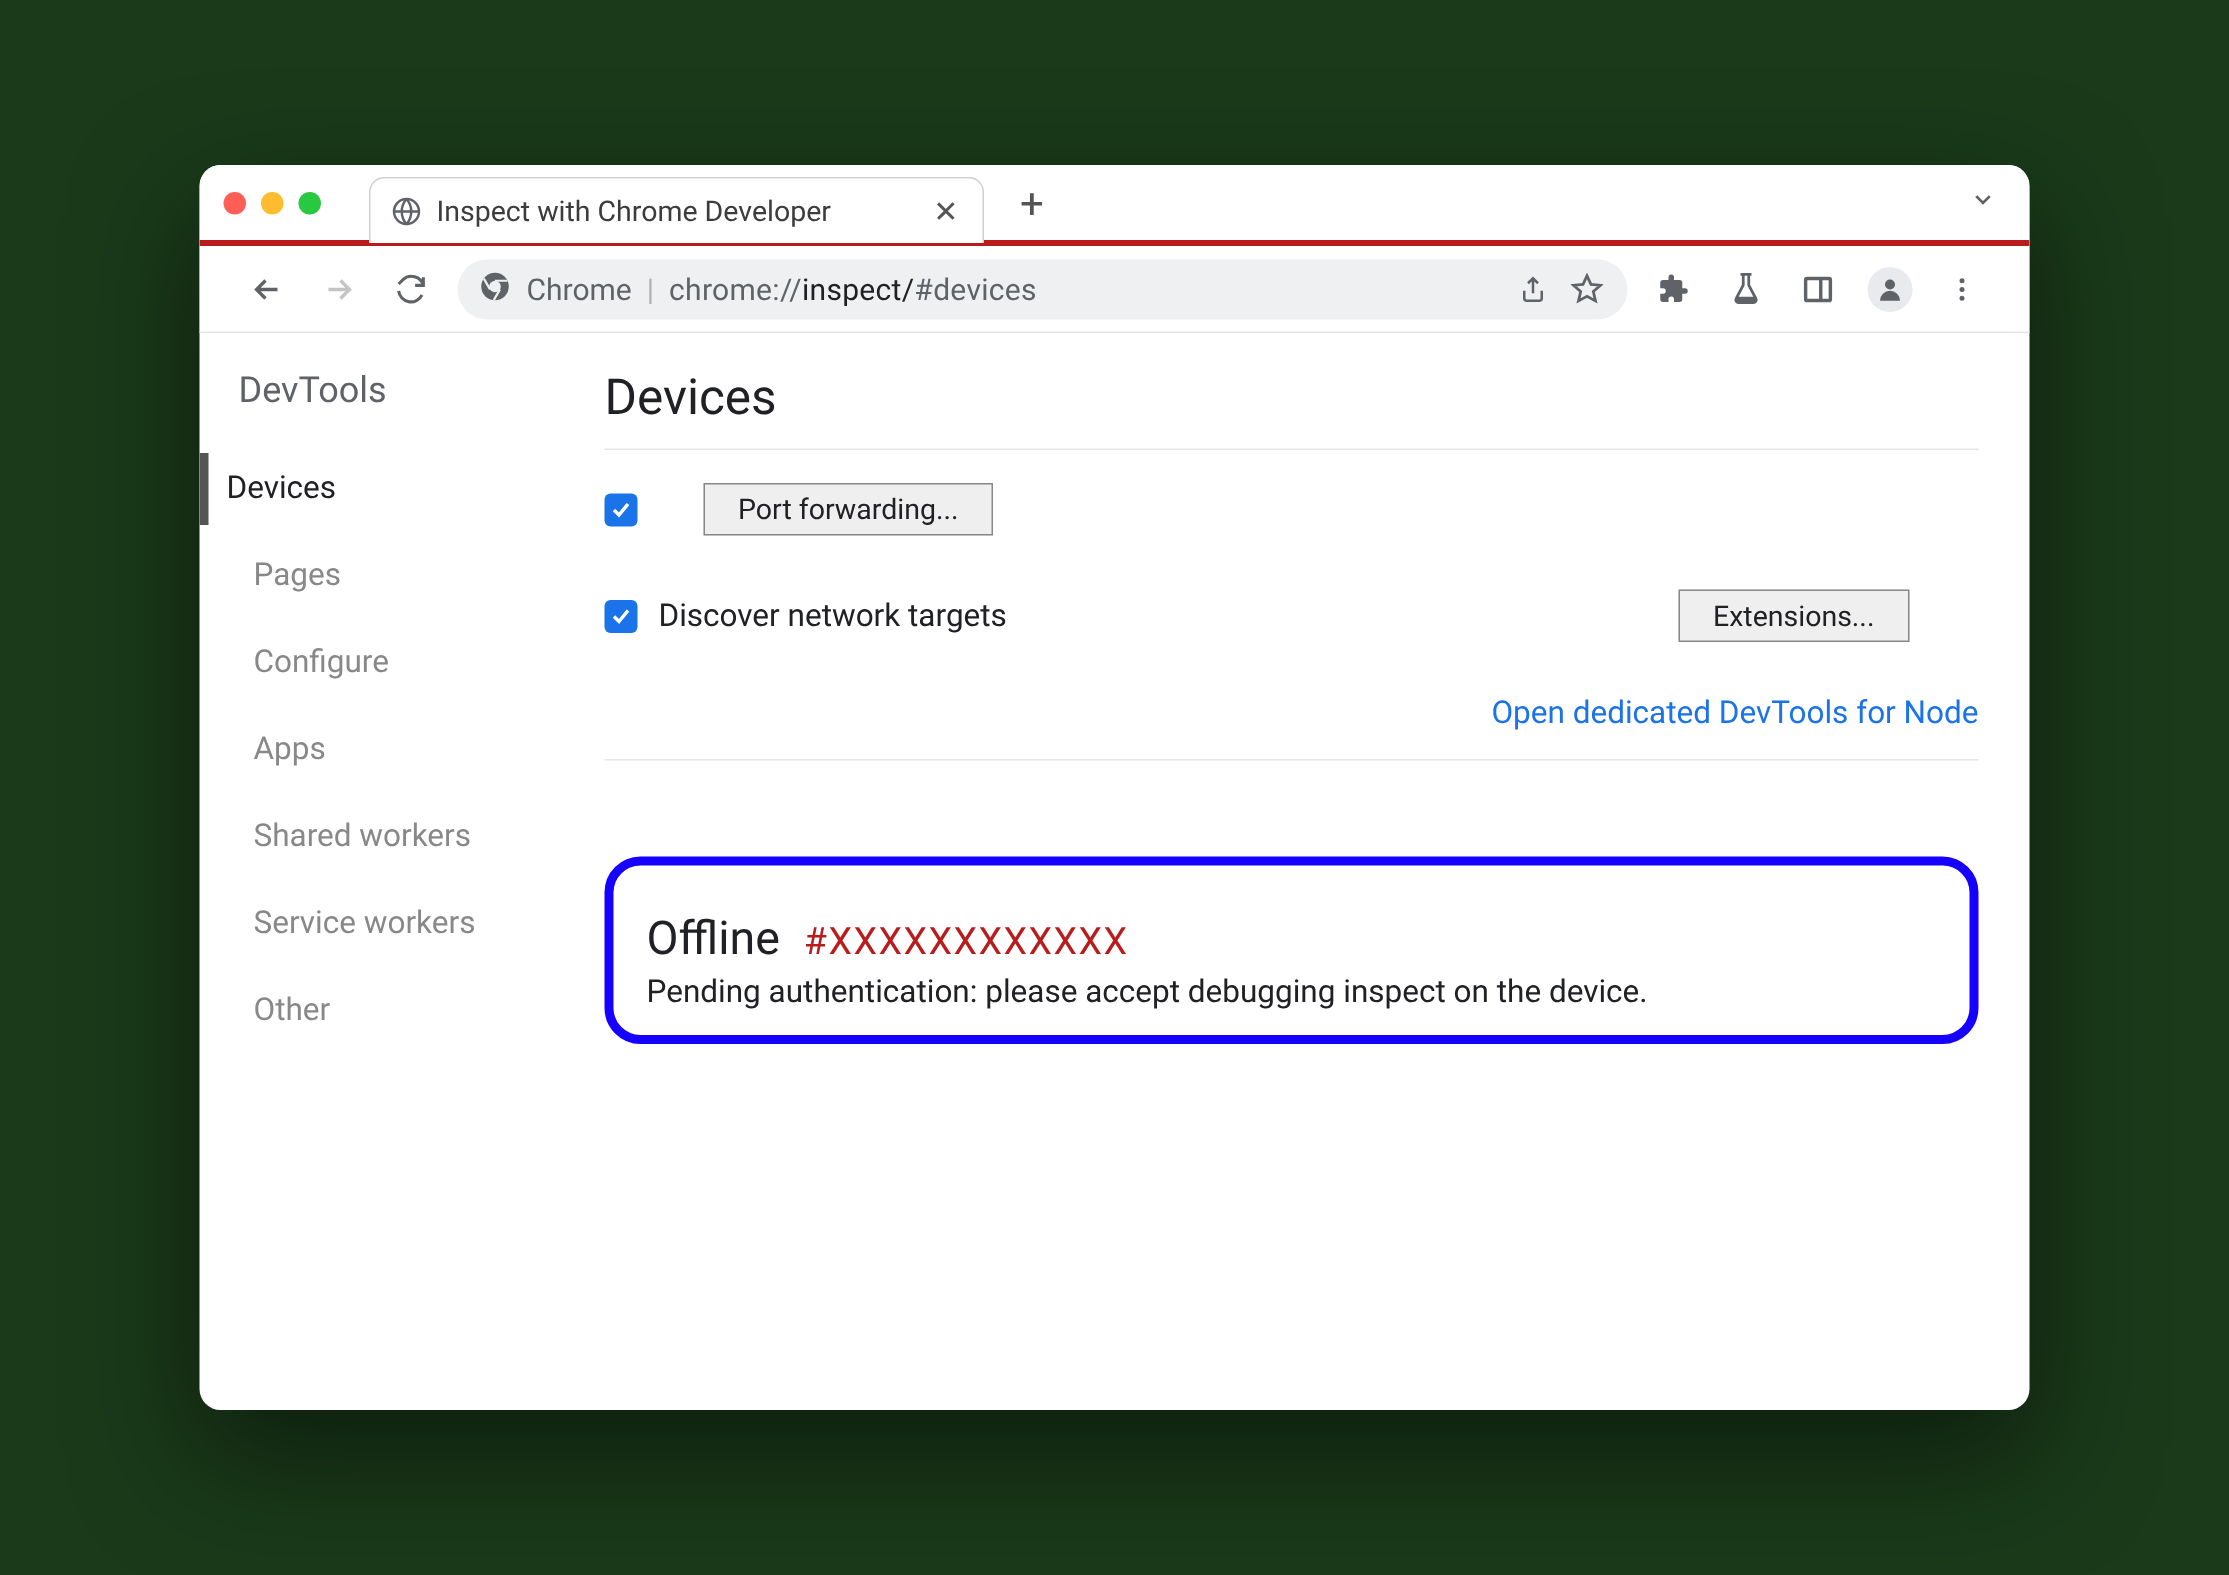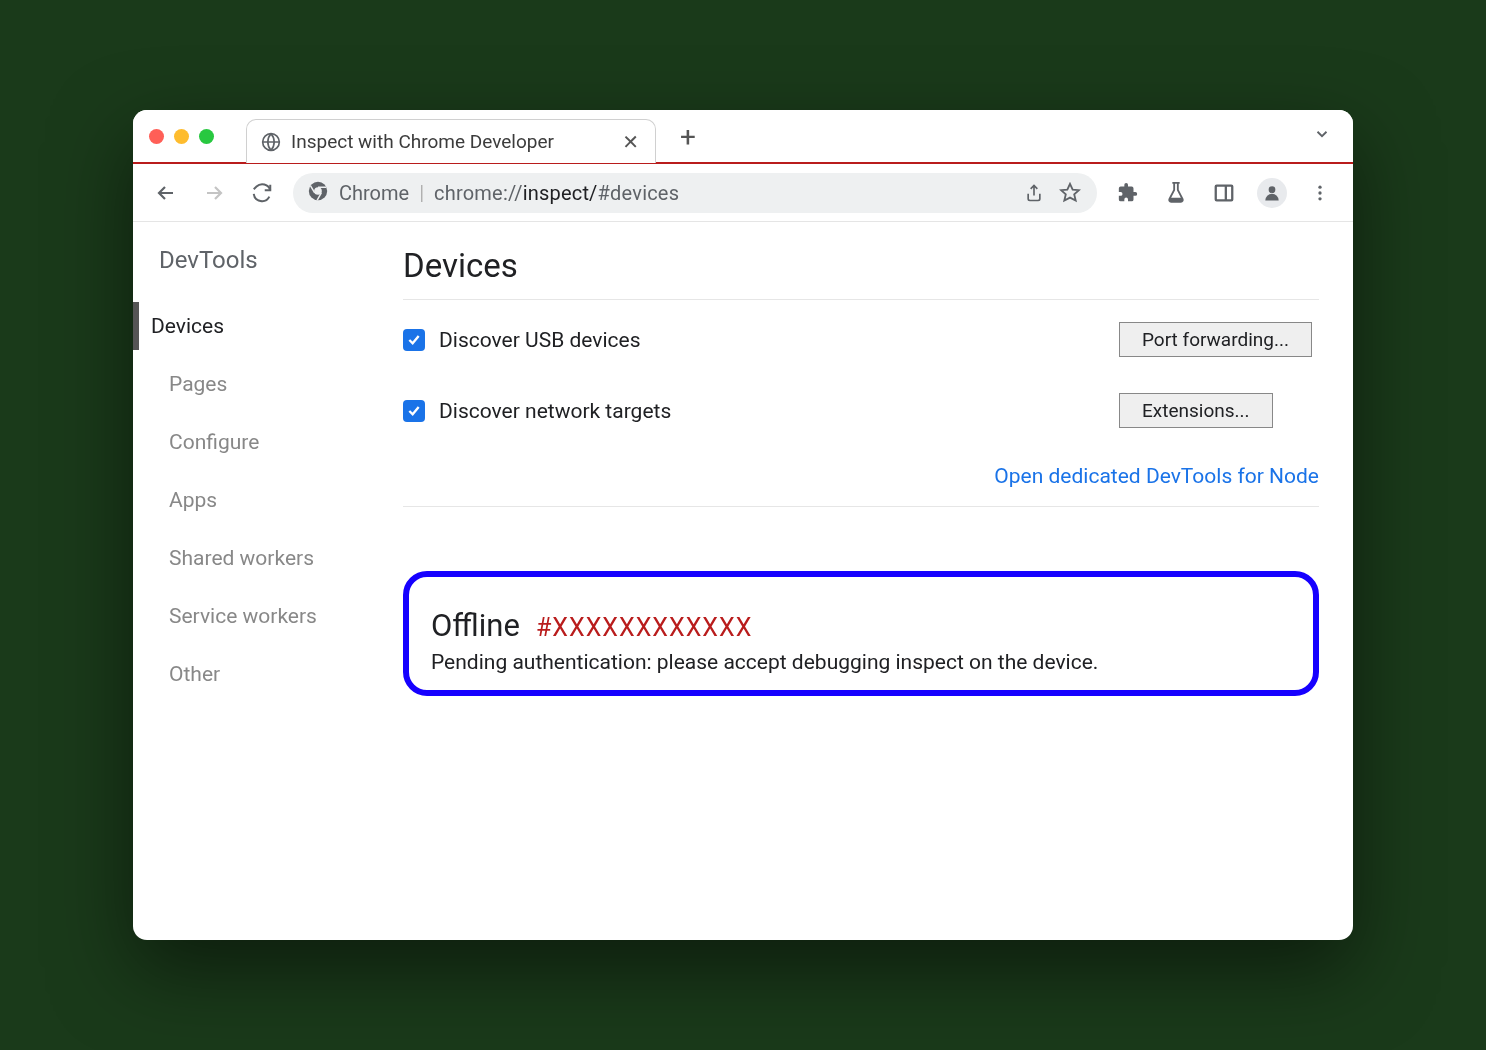--- a/index.html
+++ b/index.html
@@ -19,21 +19,21 @@
       border-radius: 14px;
       box-shadow: 0 30px 80px rgba(0,0,0,0.5);
       overflow: hidden;
       display: flex;
       flex-direction: column;
     }
     
     .tab-strip {
       height: 54px;
       background: #fff;
-      border-bottom: 2px solid #b91c1c;
+      border-bottom: 4px solid #b91c1c;
       display: flex;
       align-items: center;
       padding: 0 16px;
       gap: 8px;
     }
     .traffic-lights { display: flex; gap: 10px; margin-right: 24px; }
     .tl { width: 15px; height: 15px; border-radius: 50%; }
     .tl.red { background: #ff5f57; }
     .tl.yellow { background: #febc2e; }
     .tl.green { background: #28c840; }
@@ -56,21 +56,21 @@
     .new-tab-btn { font-size: 28px; color: #555; padding: 4px 10px; cursor: pointer; margin-left: 6px; }
     .tab-strip-spacer { flex: 1; }
     .tabs-dropdown { font-size: 20px; color: #555; padding: 6px; cursor: pointer; }
 
     
     .toolbar {
       height: 58px;
       border-bottom: 1px solid #e5e5e5;
       display: flex;
       align-items: center;
-      padding: 0 16px;
+      padding: 0 28px;
       gap: 14px;
       background: #fff;
     }
     .nav-btn { width: 34px; height: 34px; display: flex; align-items: center; justify-content: center; cursor: pointer; color: #5f6368; border-radius: 6px; }
     .nav-btn.disabled { color: #b8b8b8; cursor: default; }
     .addr-bar {
       flex: 1;
       height: 40px;
       background: #eef0f1;
       border-radius: 20px;
@@ -291,21 +291,20 @@
     <div class="main">
       <div class="main-title">Devices</div>
       <hr class="hr">
 
       <div class="setting-row">
         <div class="cbx">
           <svg width="16" height="16" viewBox="0 0 24 24" fill="none" stroke="#fff" stroke-width="3.5">
               <path d="M5 12l5 5 9-11"></path>
             </svg>
         </div>
-        <span class="setting-label">Discover USB devices</span>
         <div class="right-col">
           <button class="setting-btn">Port forwarding...</button>
         </div>
       </div>
 
       <div class="setting-row">
         <div class="cbx">
           <svg width="16" height="16" viewBox="0 0 24 24" fill="none" stroke="#fff" stroke-width="3.5">
               <path d="M5 12l5 5 9-11"></path>
             </svg>

